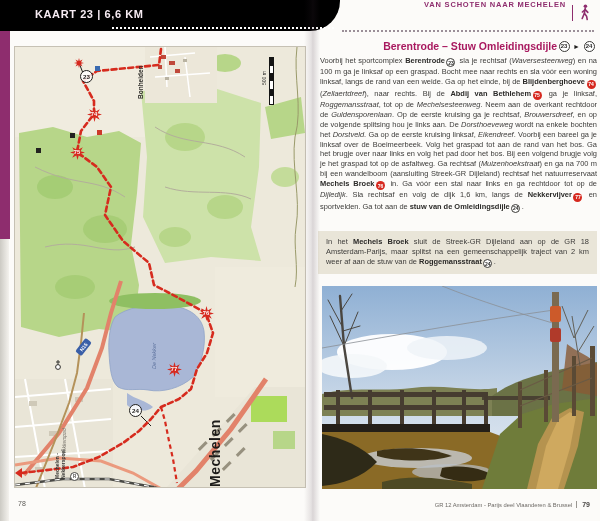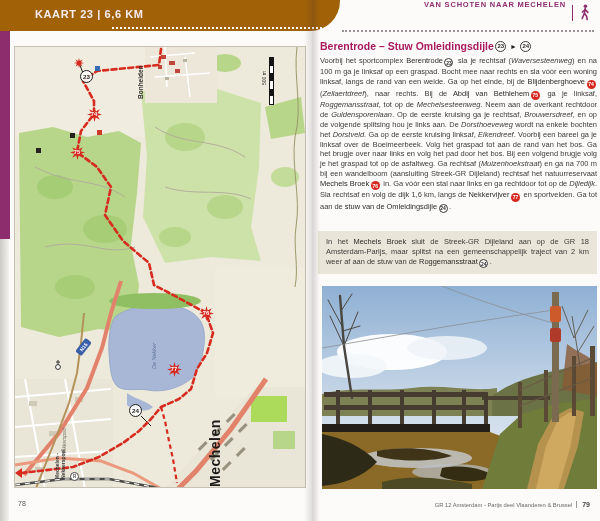--- a/index.html
+++ b/index.html
@@ -1,20 +1,20 @@
 <!DOCTYPE html>
 <html><head>
 <meta charset="utf-8">
 <style>
   html,body{margin:0;padding:0;background:#e8e6e2;}
   *{box-sizing:border-box;}
   .spread{position:relative;width:600px;height:521px;background:#fcfbf9;overflow:hidden;
           font-family:"Liberation Sans",sans-serif;color:#3c3b39;}
   
-  .banner{position:absolute;left:0;top:0;width:340px;height:31px;background:#a16207;
+  .banner{position:absolute;left:0;top:0;width:340px;height:31px;background:#000000;
           border-bottom-right-radius:30px;z-index:5;}
   .banner-title{position:absolute;left:35px;top:8px;font-size:11px;font-weight:bold;
           letter-spacing:.6px;color:#f7ecf3;}
   .spine{position:absolute;left:0;top:0;width:10px;height:239px;background:#8e2d6e;z-index:4;}
   .left-edge{position:absolute;left:0;top:239px;width:9px;height:282px;
           background:linear-gradient(to right,#cccac4,#f4f2ee);}
   .dot-left{position:absolute;left:112px;top:27px;width:222px;border-top:2px dotted #ffffff;z-index:6;}
   .dot-right{position:absolute;left:342px;top:30px;width:252px;border-top:2px dotted #9b8f98;}
   .gutter{position:absolute;left:304px;top:0;width:16px;height:521px;
           background:linear-gradient(to right,rgba(0,0,0,0) 0%,rgba(60,40,55,.12) 45%,rgba(60,40,55,.18) 55%,rgba(0,0,0,0) 100%);z-index:8;}
@@ -51,31 +51,31 @@
   .sb i:nth-child(odd){background:#141414;}
   .sb i:nth-child(even){background:#ffffff;}
   .station-ic{position:absolute;width:9px;height:9px;border:1.6px solid #4a4946;border-radius:50%;
        background:#fff;display:flex;align-items:center;justify-content:center;font-size:4.5px;font-weight:bold;color:#4a4946;}
   
   .rp-header{position:absolute;left:330px;top:0;width:236px;text-align:right;font-size:7.5px;
        font-weight:bold;letter-spacing:.8px;color:#8e2d6e;}
   .hdr-rule{position:absolute;left:572px;top:5px;width:1px;height:16px;background:#8e2d6e;}
   .hiker{position:absolute;left:579px;top:4px;}
   .sec-title-row{position:absolute;left:320px;top:40px;width:276px;display:flex;
-       justify-content:flex-start;align-items:center;}
+       justify-content:flex-end;align-items:center;}
   .sec-title{font-size:10.5px;font-weight:bold;color:#a8195f;}
   .route-badges{display:flex;align-items:center;gap:2px;}
   .circ,.title-circ{display:inline-flex;align-items:center;justify-content:center;
        width:9px;height:9px;border:1px solid #3a3936;border-radius:50%;background:#fff;
        font-size:5px;font-weight:bold;color:#2a2927;vertical-align:-1.5px;margin:0 1.5px;flex:none;}
   .title-circ{width:11px;height:11px;font-size:6px;}
   .arrow{font-size:7px;color:#1e1d1b;line-height:1;}
   .body-text{position:absolute;left:320px;top:56px;width:277px;font-size:7.45px;line-height:1.33;
        text-align:justify;color:#3c3b39;}
-  .b{font-weight:normal;color:#2b2a28;}
+  .b{font-weight:bold;color:#2b2a28;}
   .i{font-style:italic;}
   .badge{display:inline-flex;align-items:center;justify-content:center;width:9px;height:9px;
        border-radius:50%;background:#d6281e;color:#fff;font-size:5px;font-weight:bold;
        vertical-align:-1.5px;margin:0 1.5px;flex:none;}
   .info-box{position:absolute;left:318px;top:231px;width:279px;background:#e9e5d8;
        padding:6px 8px;font-size:7.45px;line-height:1.35;text-align:justify;color:#3c3b39;}
   .photo{position:absolute;left:322px;top:286px;width:275px;height:203px;background:#9db8d6;}
 </style>
 </head>
 <body>

